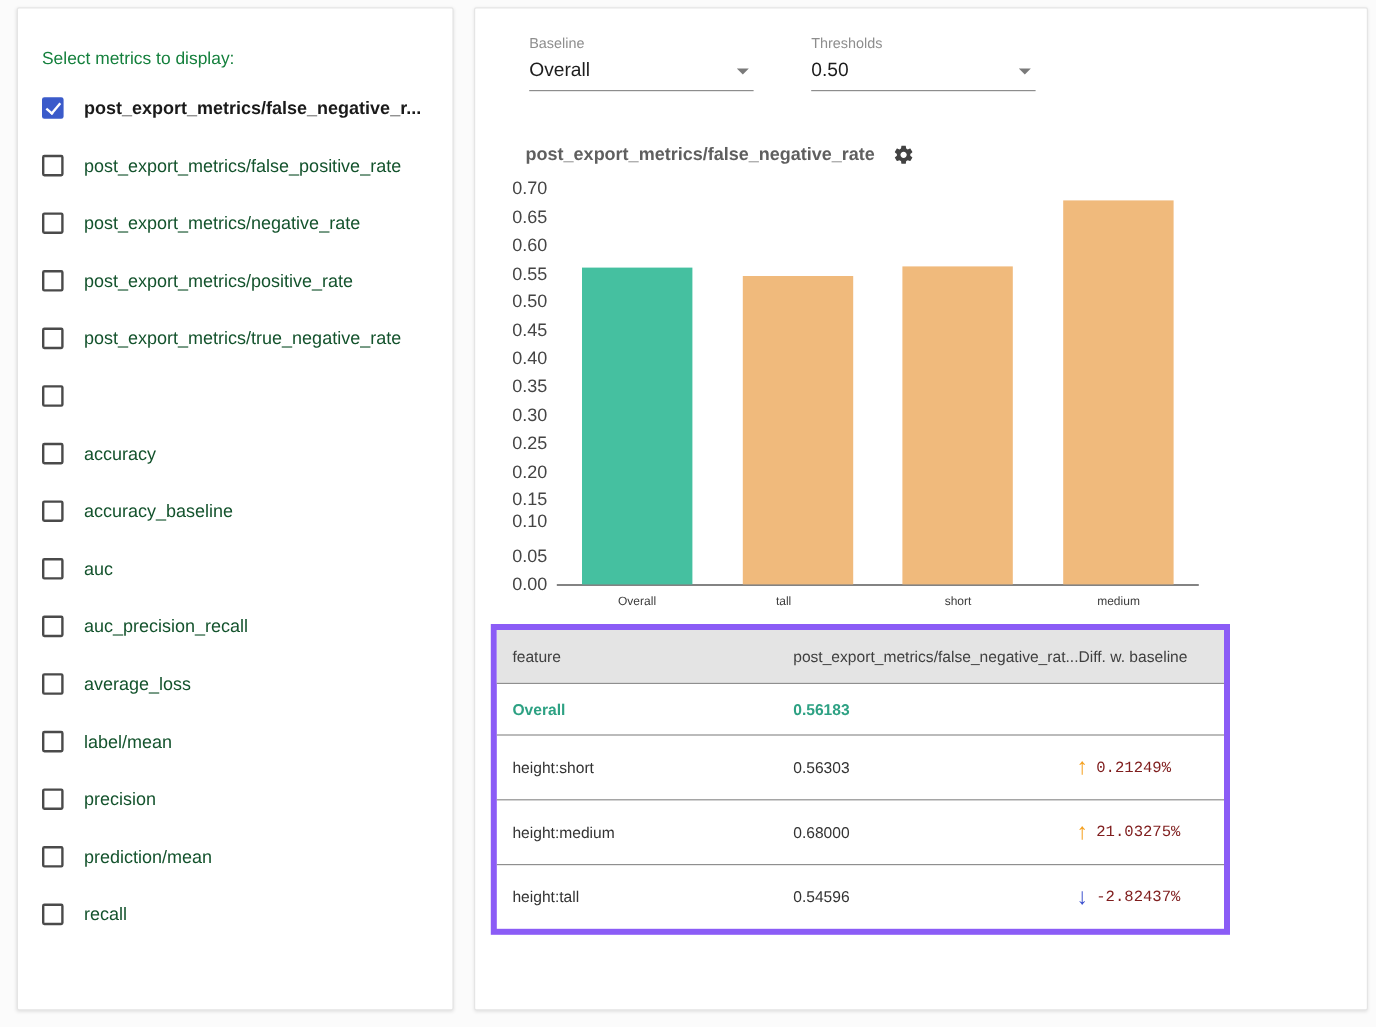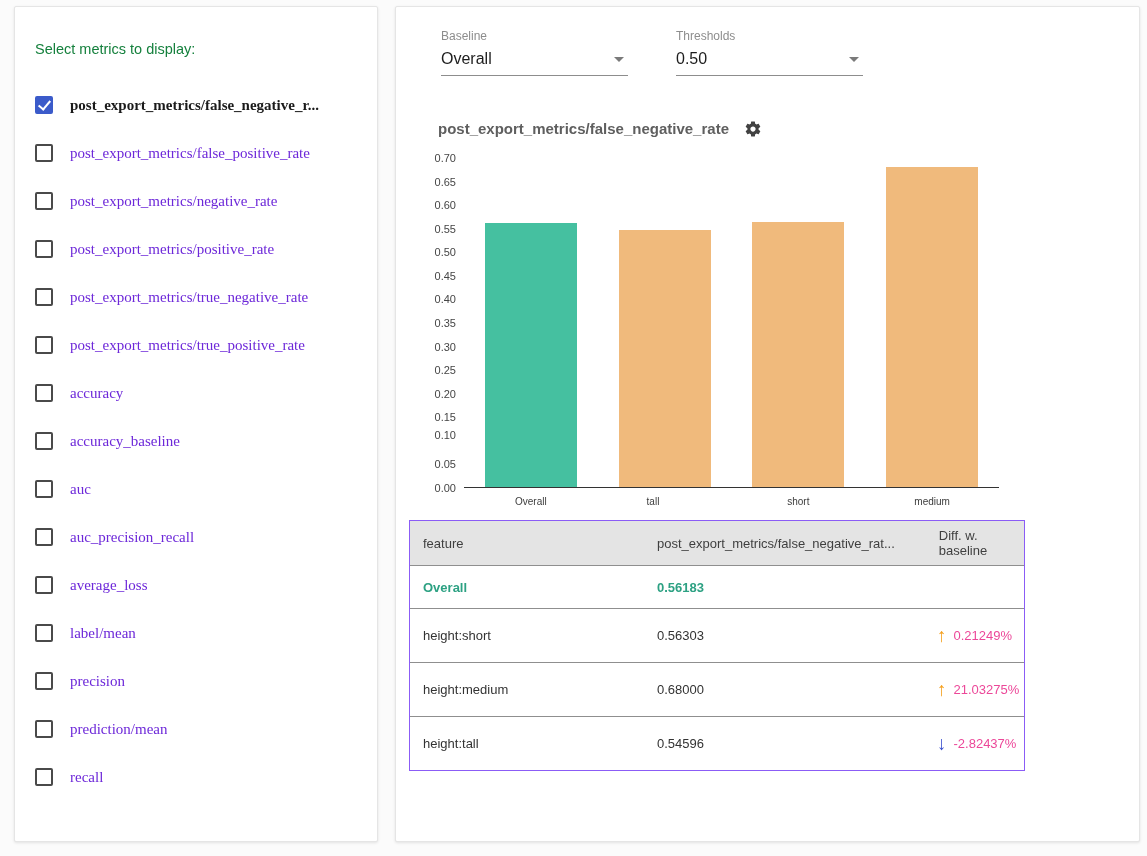--- a/index.html
+++ b/index.html
@@ -17,36 +17,36 @@
     border-radius: 2px;
     box-shadow: 0 1px 3px rgba(0,0,0,0.10);
   }
   #left-card  { left: 14px;  top: 6px; width: 364px; height: 836px; overflow: hidden; }
   #right-card { left: 395px; top: 6px; width: 745px; height: 836px; overflow: hidden; }
 
   
   .metrics-title { padding: 34px 20px 0 20px; font-size: 14.5px; color: #15803d; }
   .metrics-list { margin-top: 9px; }
   .metric-item {
-    display: flex; align-items: flex-end; height: 48px; padding: 0 20px; cursor: pointer; font-family: Liberation Serif, serif;
+    display: flex; align-items: center; height: 48px; padding: 0 20px; cursor: pointer;
   }
   .checkbox {
     width: 18px; height: 18px; flex: none;
     border: 2px solid #4a4a4a; border-radius: 2px;
     margin-right: 17px; position: relative; background: #fff;
   }
   .checkbox.checked { background: #3b5bca; border-color: #3b5bca; }
   .checkbox.checked::after {
     content: ""; position: absolute; left: 4px; top: 0px;
     width: 5px; height: 10px;
     border: solid #fff; border-width: 0 2px 2px 0;
     transform: rotate(40deg);
   }
   .metric-label {
-    font-size: 15px; color: #6d28d9; white-space: nowrap; overflow: hidden;
+    font-size: 15px; color: #14532d; white-space: nowrap; overflow: hidden;
   }
   .metric-item.checked .metric-label { font-weight: 700; color: #1a1a1a; }
 
   
   .controls { display: flex; gap: 48px; padding: 22px 0 0 45px; }
   .control { width: 187px; cursor: pointer; }
   .control-label { font-size: 12px; color: #8d8d8d; }
   .control-value-row {
     display: flex; justify-content: space-between; align-items: center;
     border-bottom: 1px solid #8d8d8d;
@@ -66,49 +66,49 @@
 
   
   .bar-chart { position: relative; height: 362px; margin-top: 14px; }
   .plot {
     position: absolute; left: 68px; top: 6px; width: 535px; height: 330px;
     border-bottom: 1px solid #333;
   }
   .bar { position: absolute; bottom: 0; width: 92px; }
   .ytick {
     position: absolute; left: 0; width: 60px; text-align: right;
-    font-size: 11px; color: #454545; line-height: 10px;
+    font-size: 15px; color: #454545; line-height: 10px;
   }
   .xtick {
     position: absolute; top: 344px; width: 120px; text-align: center;
     font-size: 10px; color: #3c3c3c;
   }
 
   
   .metric-table {
     position: absolute; left: 13px; top: 513px; width: 616px;
-    border: 1px solid #8b5cf6; background: #fff;
+    border: 5px solid #8b5cf6; background: #fff;
   }
   .thead {
     display: flex; align-items: center; height: 44px;
     background: #e4e4e4; color: #3f3f3f; font-size: 13px;
   }
   .trow {
     display: flex; align-items: center; height: 54px;
     border-top: 1px solid #8f8f8f; font-size: 13px; color: #333;
   }
   .trow.baseline { height: 43px; }
   .trow.baseline .cell-f, .trow.baseline .cell-v { color: #2da183; font-weight: 700; }
   .cell-f { flex: 0 0 247px; padding-left: 13px; }
   .cell-v { flex: 0 0 236px; }
-  .cell-d { flex: 1; display: flex; align-items: center; gap: 7px; margin-left: 44px; }
+  .cell-d { flex: 1; display: flex; align-items: center; gap: 7px; }
   .arrow { font-size: 19px; font-weight: 700; line-height: 19px; }
   .arrow.up { color: #f5a01e; }
   .arrow.down { color: #3b50ce; }
-  .diff-text { font-size: 13px; color: #ec4899; }
+  .diff-text { font-size: 13px; color: #7f1d1d; font-family: Liberation Mono, monospace; }
 </style>
 </head>
 <body>
 
 <div class="card" id="left-card">
   <div class="metrics-title">Select metrics to display:</div>
   <div class="metrics-list">
       <div class="metric-item checked">
     <span class="checkbox checked"></span>
     <span class="metric-label">post_export_metrics/false_negative_r...</span>
@@ -124,21 +124,20 @@
       <div class="metric-item">
     <span class="checkbox"></span>
     <span class="metric-label">post_export_metrics/positive_rate</span>
   </div>
       <div class="metric-item">
     <span class="checkbox"></span>
     <span class="metric-label">post_export_metrics/true_negative_rate</span>
   </div>
       <div class="metric-item">
     <span class="checkbox"></span>
-    <span class="metric-label">post_export_metrics/true_positive_rate</span>
   </div>
       <div class="metric-item">
     <span class="checkbox"></span>
     <span class="metric-label">accuracy</span>
   </div>
       <div class="metric-item">
     <span class="checkbox"></span>
     <span class="metric-label">accuracy_baseline</span>
   </div>
       <div class="metric-item">

